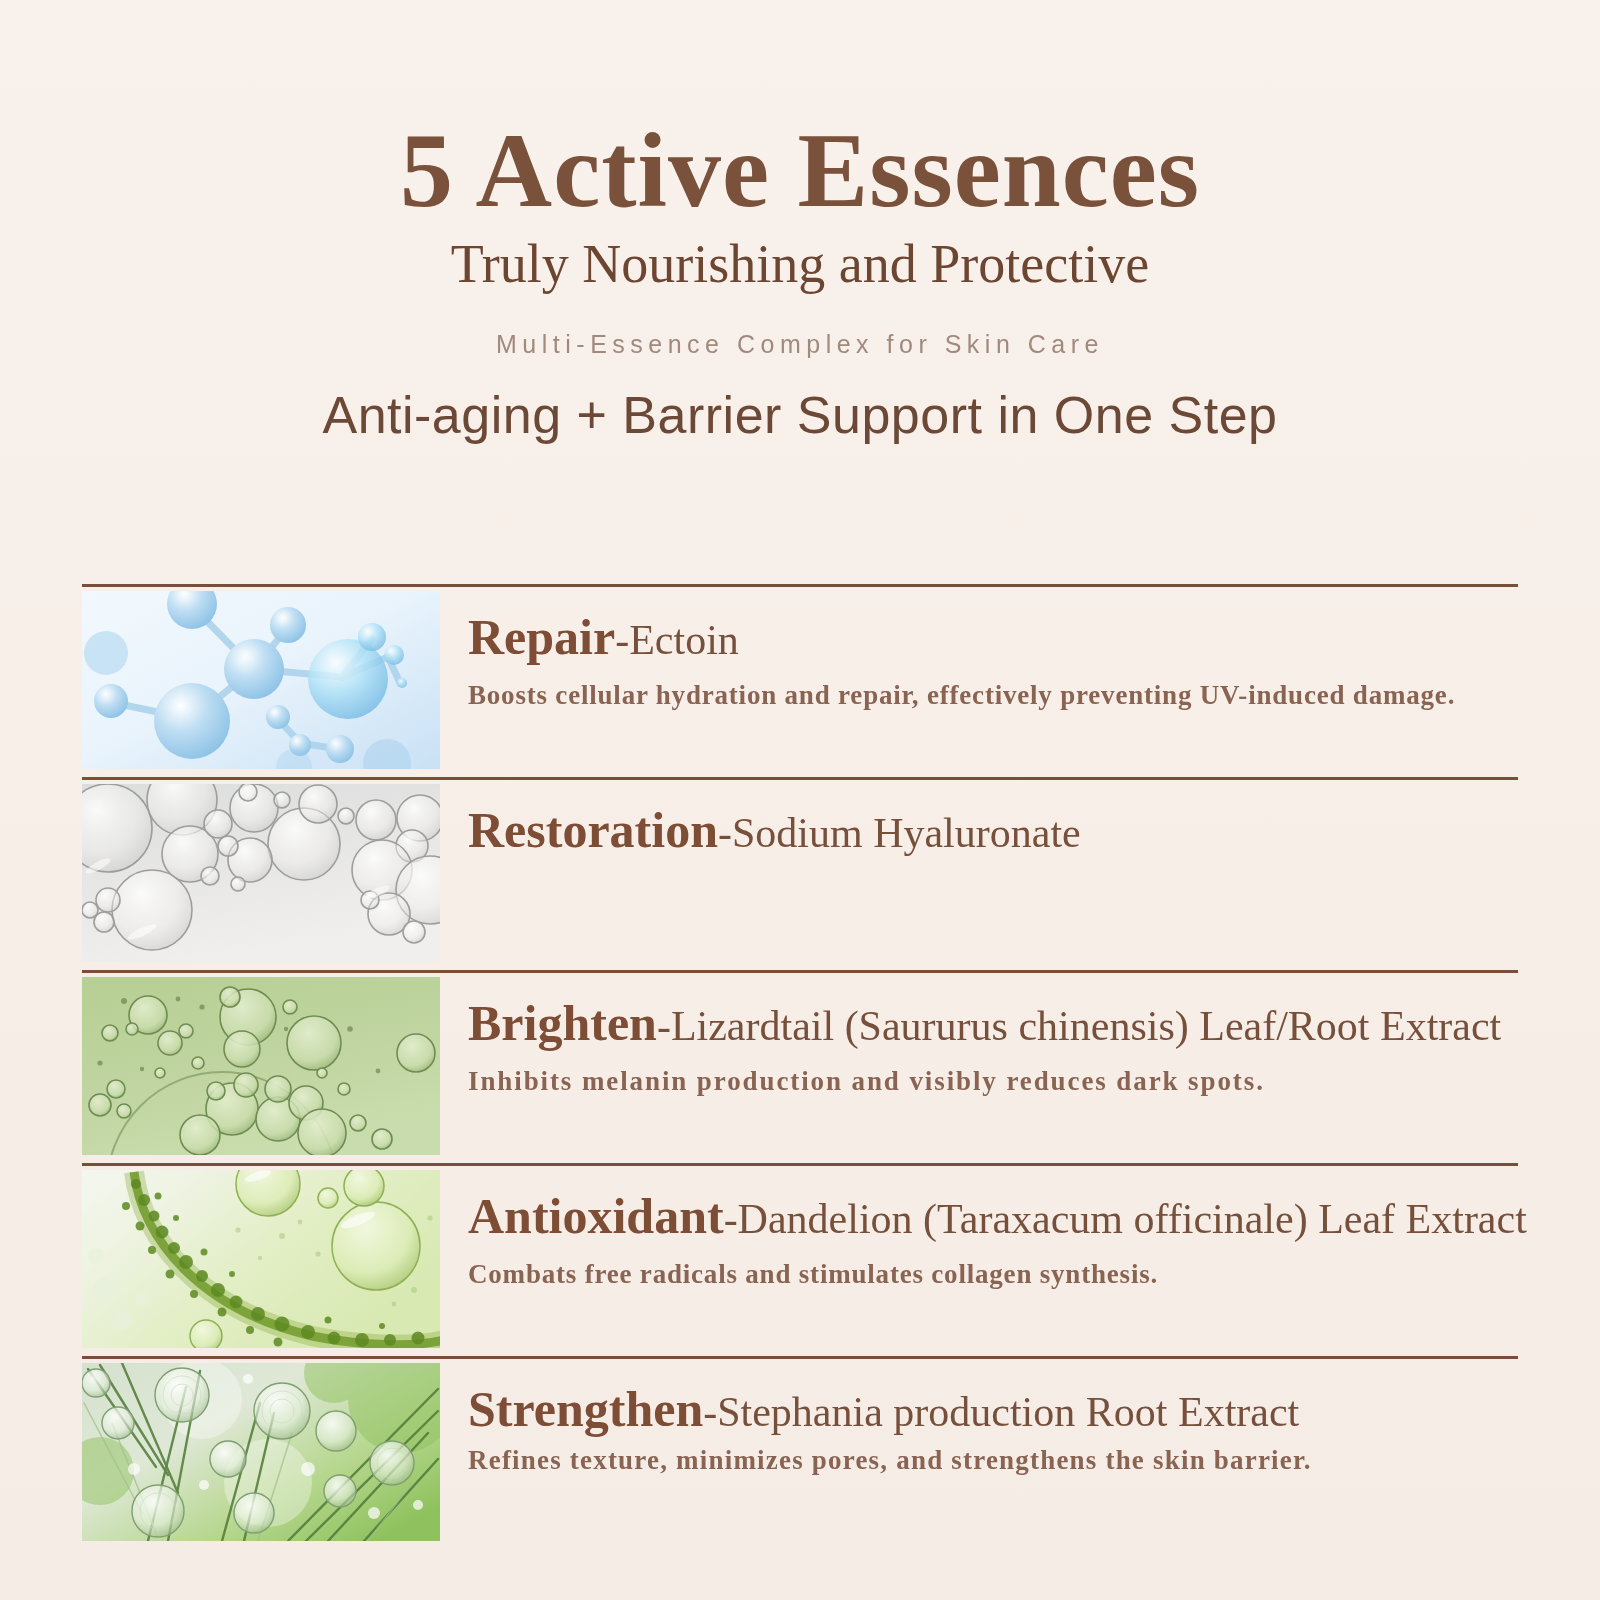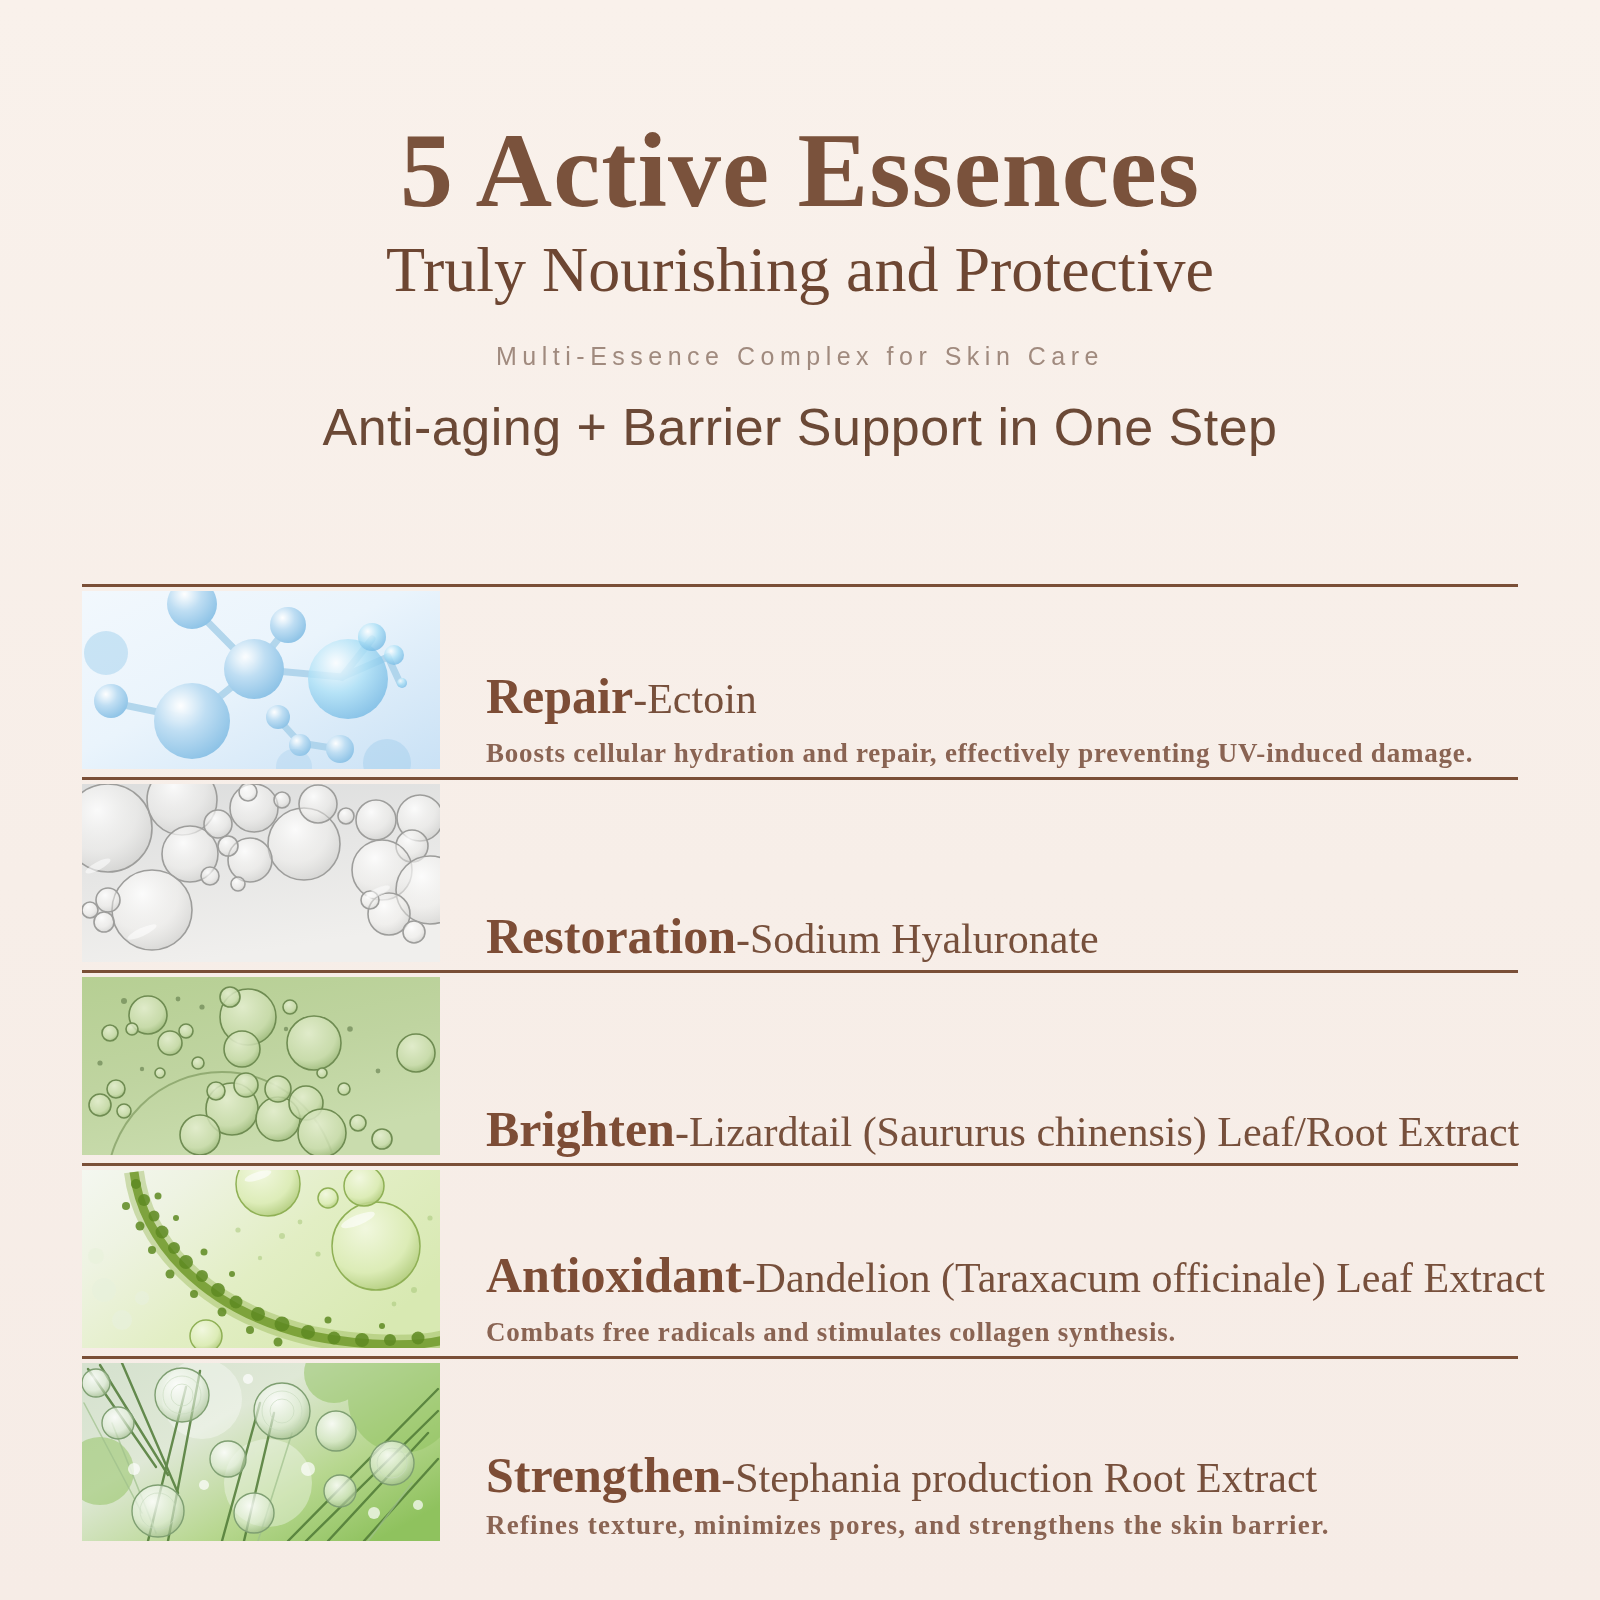--- a/index.html
+++ b/index.html
@@ -29,21 +29,21 @@
     font-family: "Liberation Serif", serif;
     font-size: 106px;
     font-weight: 700;
     color: #7a523c;
     letter-spacing: 1px;
     line-height: 1.0;
     margin: 0;
   }
   .title-sub {
     font-family: "Liberation Serif", serif;
-    font-size: 64px;
+    font-size: 54px;
     font-weight: 400;
     color: #6d4632;
     letter-spacing: 0px;
     line-height: 1.12;
     margin: 10px 0 16px 0;
   }
   .eyebrow {
     font-family: "Liberation Sans", sans-serif;
     font-size: 25px;
     font-weight: 300;
@@ -67,22 +67,21 @@
     left: 82px;
     width: 1436px;
   }
   .row {
     position: relative;
     height: 190px;
     border-top: 3px solid #7a4f37;
   }
   .row-inner {
     display: flex;
-    align-items: flex-end;
-    gap: 18px;
+    align-items: flex-start;
   }
   .thumb {
     width: 358px;
     height: 178px;
     flex: 0 0 358px;
     margin-top: 4px;
     overflow: hidden;
     position: relative;
   }
   .thumb svg { display: block; width: 100%; height: 100%; }
@@ -316,20 +315,21 @@
                 <circle cx="296" cy="94" r="2.4"></circle>
               <circle cx="60" cy="92" r="2.2"></circle>
                 <circle cx="18" cy="86" r="2.6"></circle>
             </g>
           </svg>
         </div>
         <div class="rowtext">
           <p class="rowhead">
             <span class="kw">Brighten</span><span class="ing">-Lizardtail (Saururus chinensis) Leaf/Root Extract</span>
           </p>
+          <p class="rowdesc">Inhibits melanin production and visibly reduces dark spots.</p>
         </div>
       </div>
     </div>
 
     <div class="row row-4">
       <div class="row-inner">
         <div class="thumb">
           <svg viewBox="0 0 358 178" preserveAspectRatio="none">
             <defs>
               <linearGradient id="bgA" x1="0" y1="0" x2="1" y2="0.6">

